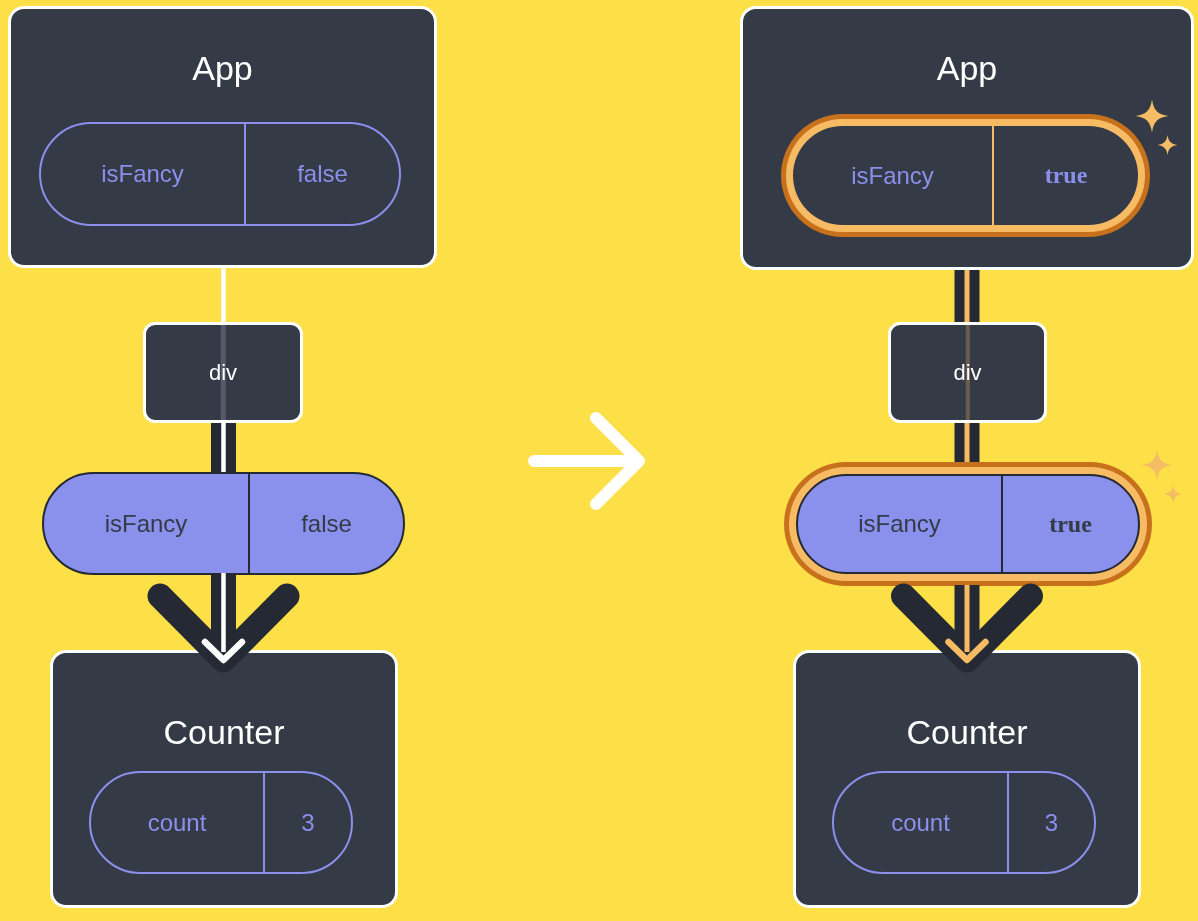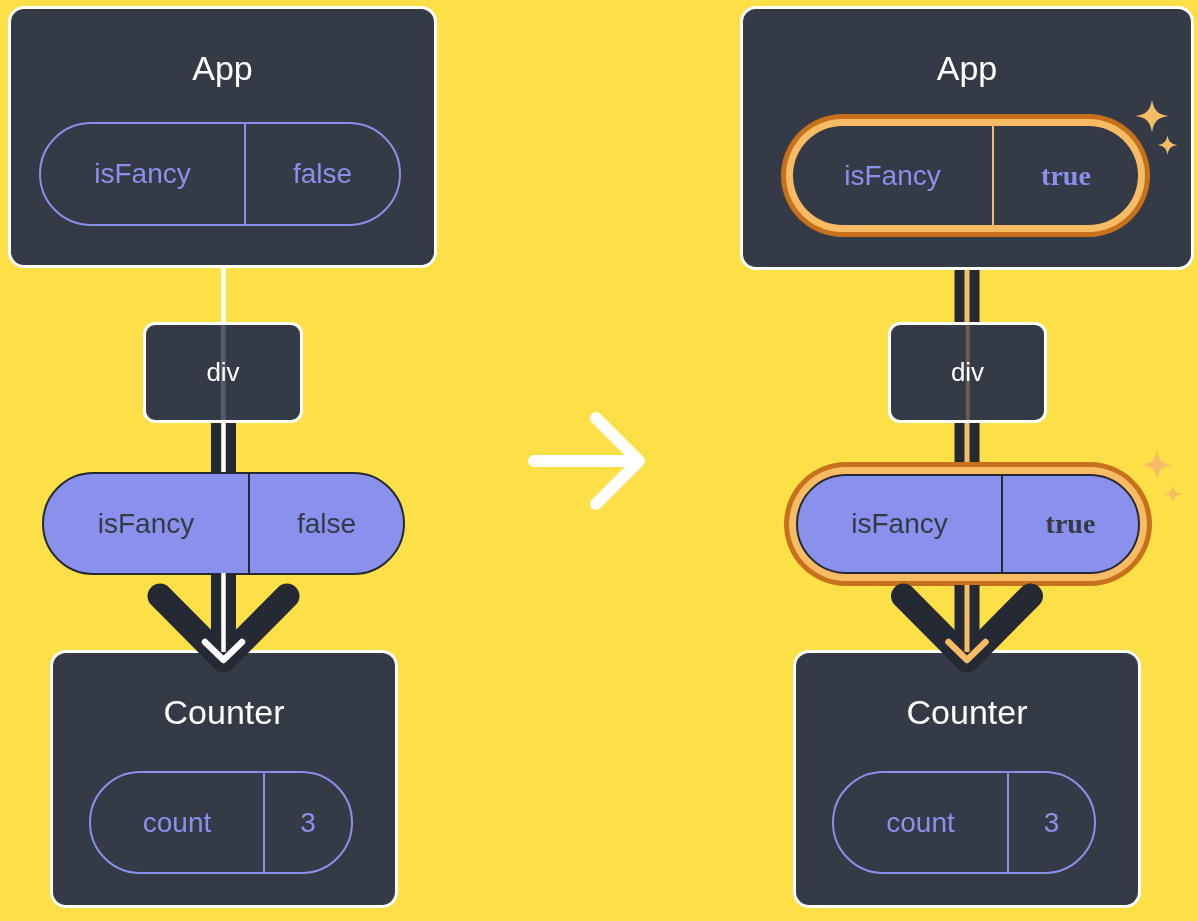--- a/index.html
+++ b/index.html
@@ -13,31 +13,31 @@
 
   
   .card{
     position:absolute;box-sizing:border-box;background:#343A46;
     border:3.5px solid #FFFFFF;
   }
   .card-title{
     position:absolute;left:0;right:0;top:40px;text-align:center;
     color:#FFFFFF;font-size:34px;font-weight:400;
   }
-  .counter-title{top:40px;}
-  .div-label{color:#FFFFFF;font-size:26px;position:relative;}
+  .counter-title{top:60px;}
+  .div-label{color:#FFFFFF;font-size:22px;position:relative;}
 
   
   .pill{
     position:absolute;box-sizing:border-box;display:flex;align-items:stretch;
     border-radius:60px;
   }
   .pill .cell{
     display:flex;align-items:center;justify-content:center;
-    font-size:28px;box-sizing:border-box;
+    font-size:24px;box-sizing:border-box;
   }
   .pill-outline{border:2.5px solid #8A90EC;color:#8A90EC;background:transparent;}
   .pill-outline .cell-l{border-right:2.5px solid #8A90EC;}
   .pill-filled{border:2.5px solid #252933;color:#343A46;background:#8A91EC;}
   .pill-filled .cell-l{border-right:2.5px solid #252933;}
   .bold{font-weight:700;font-family:Liberation Serif, serif;}
 
   
   .ring{position:absolute;box-sizing:border-box;background:#C8711D;border-radius:63px;padding:5px;}
   .ring2{box-sizing:border-box;background:#F7BC63;border-radius:58px;padding:7px;width:100%;height:100%;}

